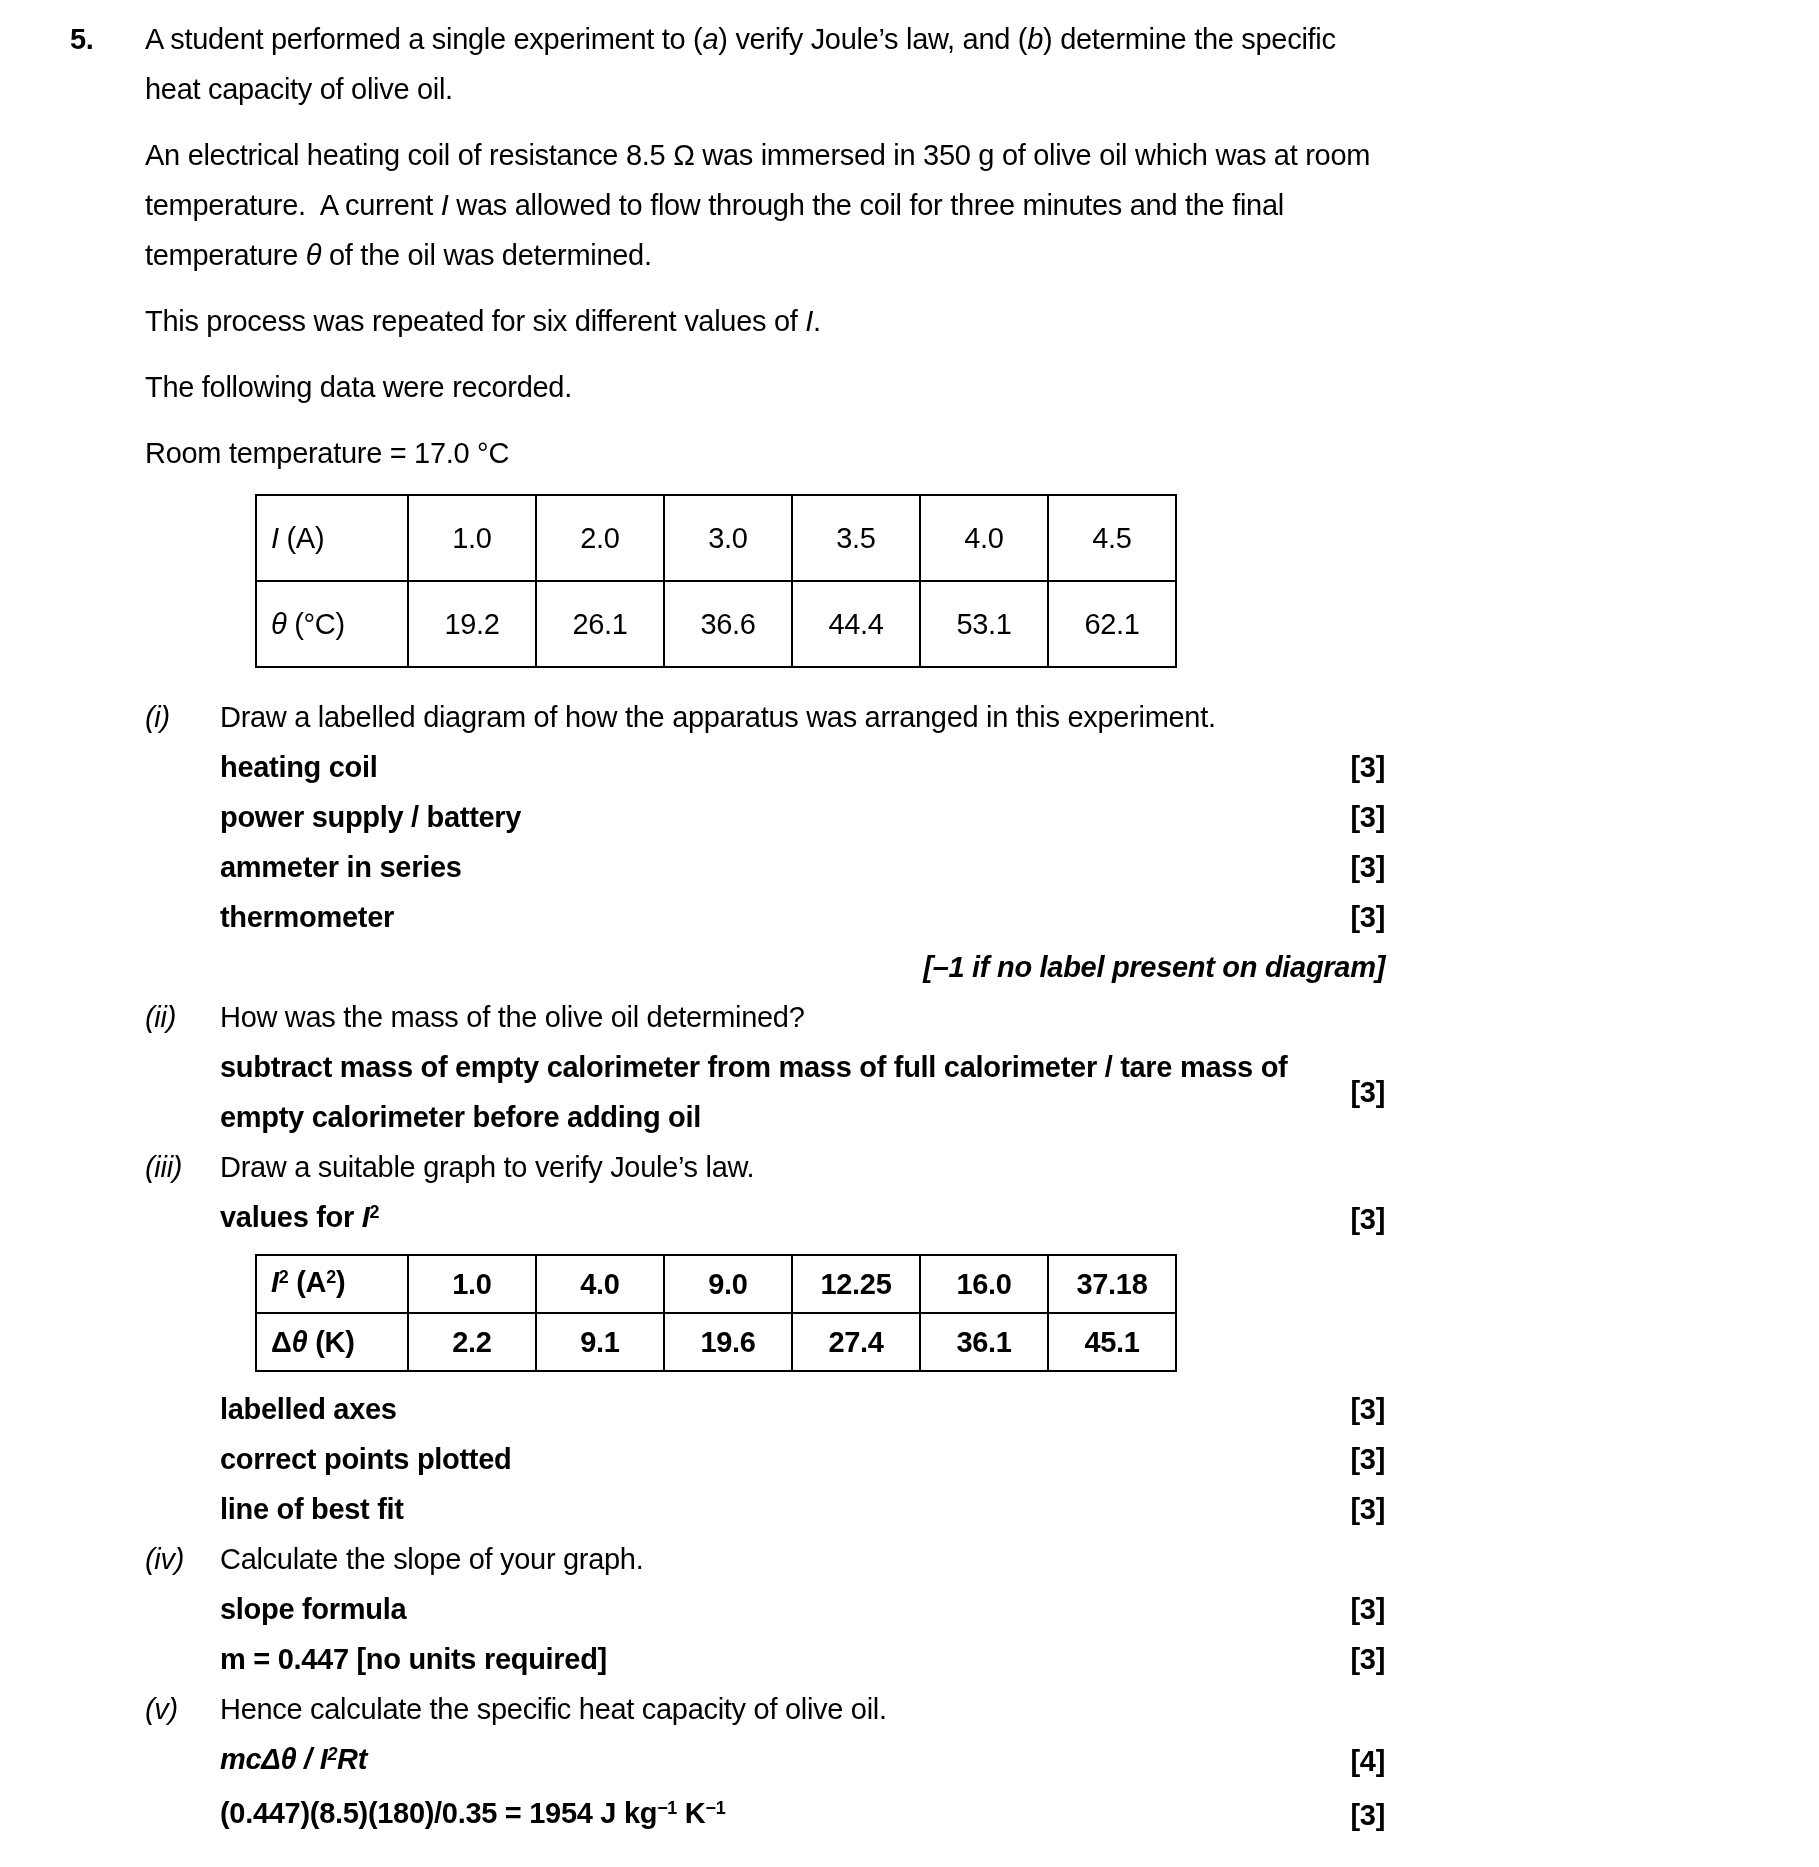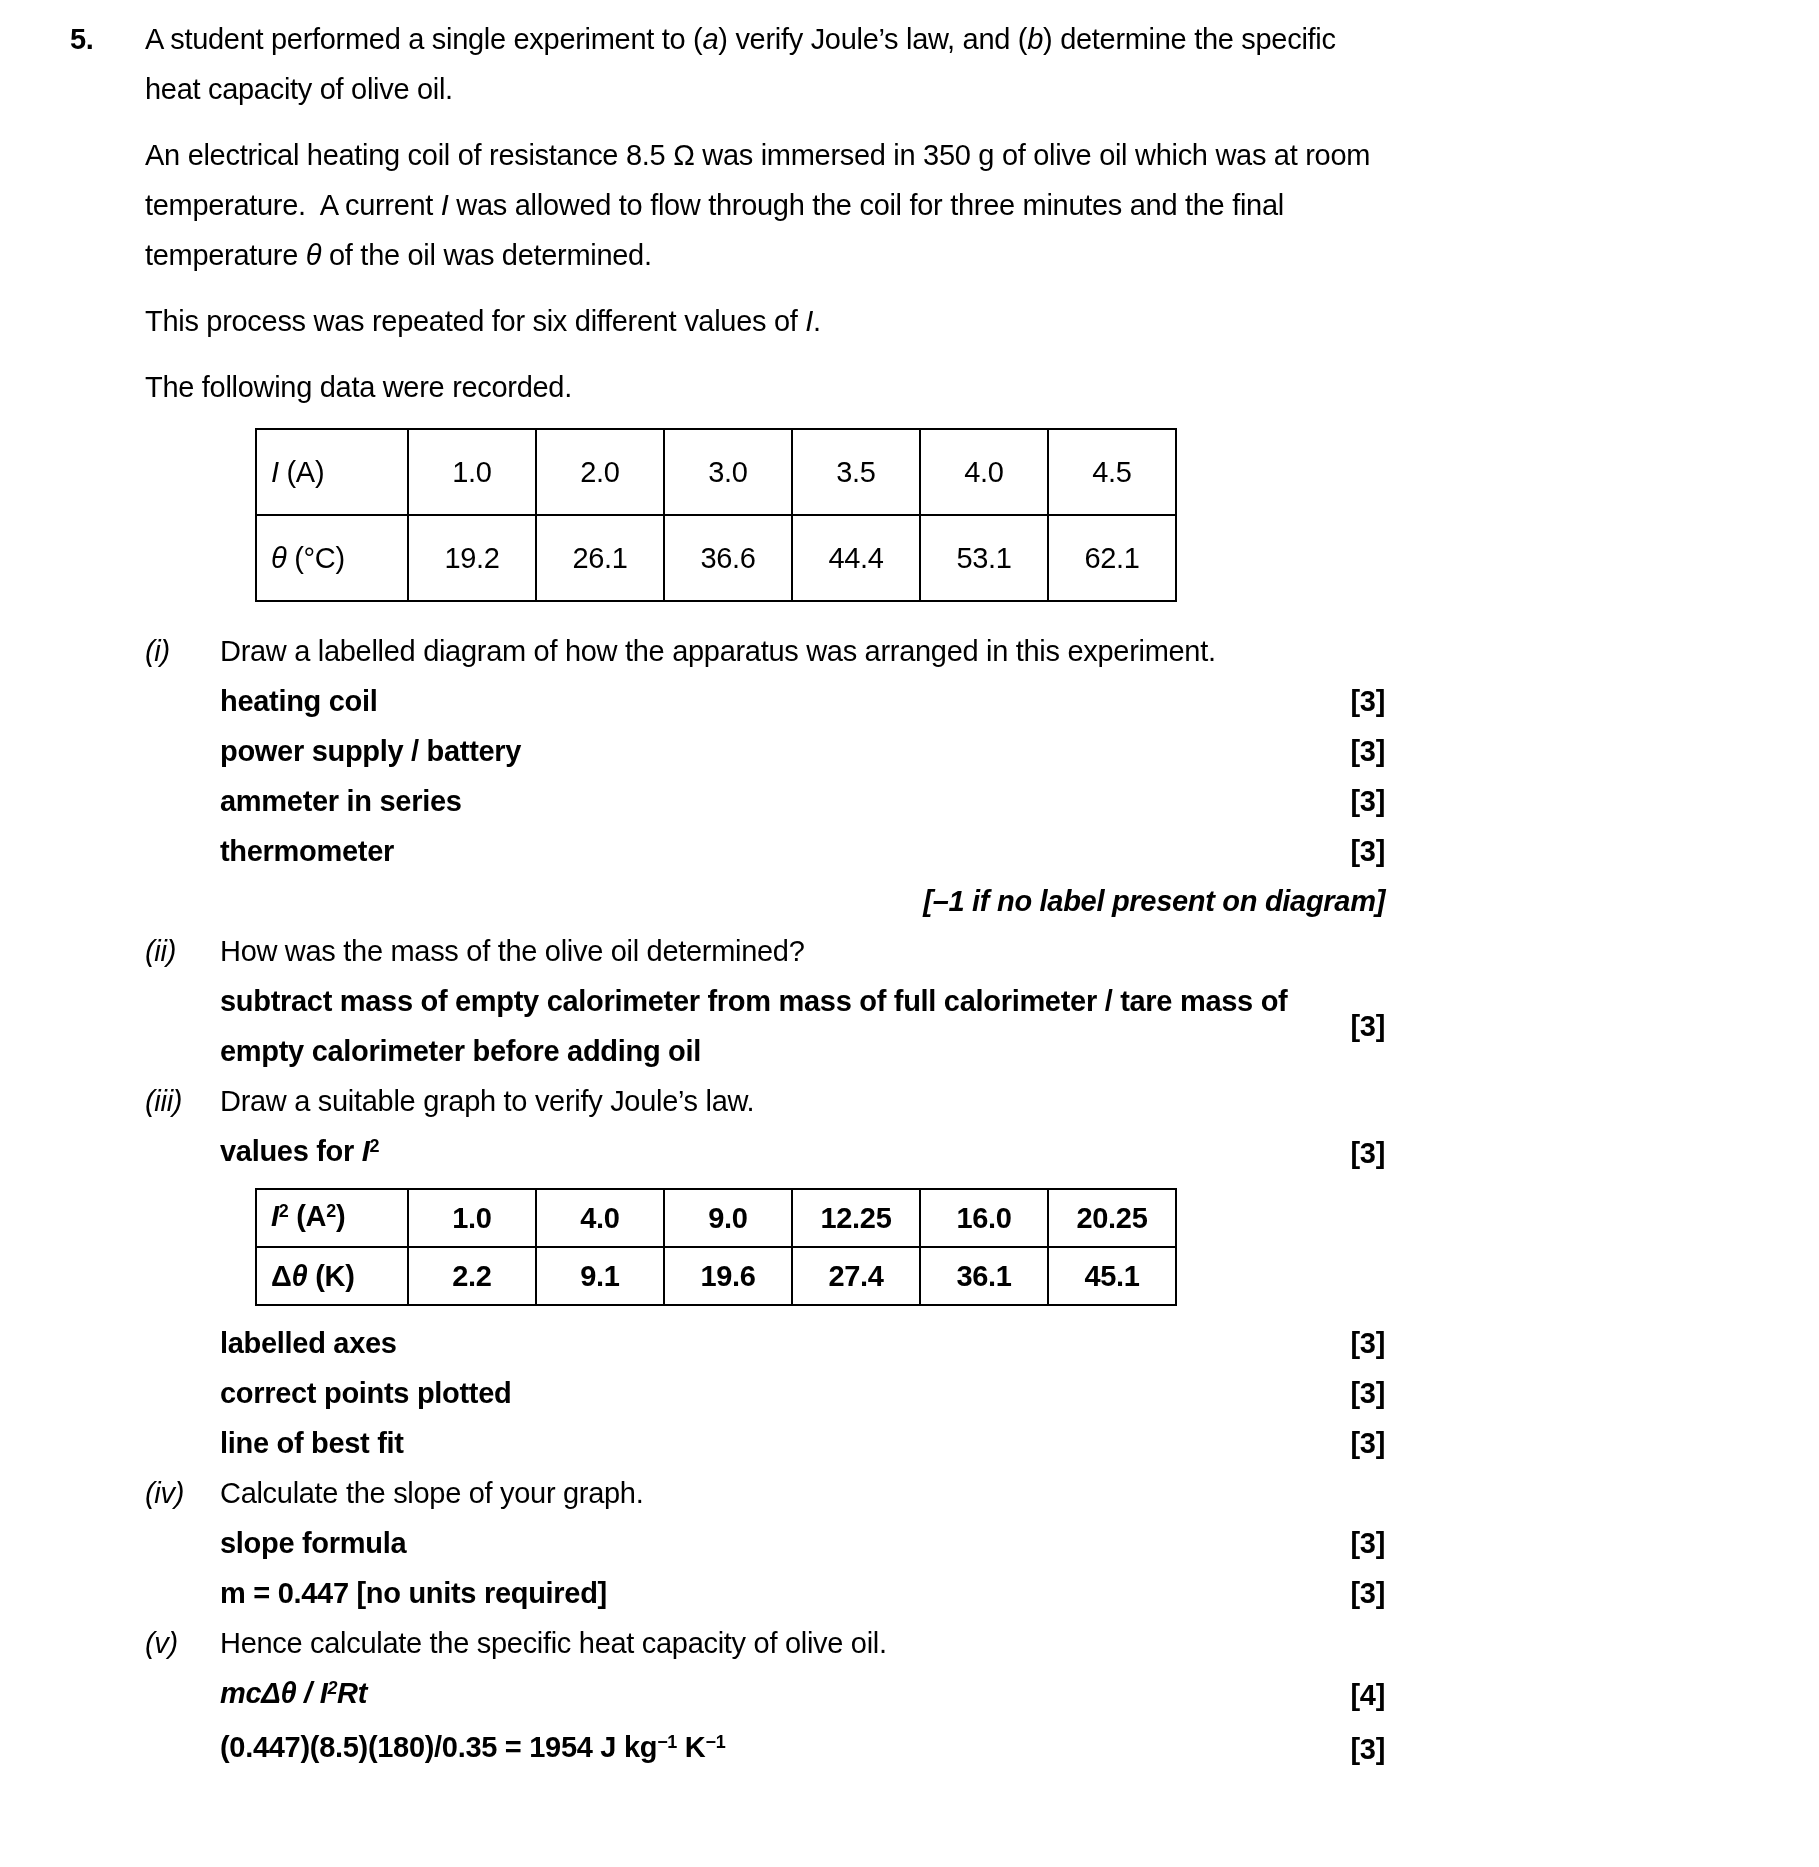--- a/index.html
+++ b/index.html
@@ -50,20 +50,21 @@
 
 <div class="page">
   <div class="qblock">
     <span class="qnum">5.</span>
     <div class="qbody">
 
       <p class="para"><span>A student performed a single experiment to (</span><span class="i">a</span><span>) verify Joule’s law, and (</span><span class="i">b</span><span>) determine the specific heat capacity of olive oil.</span></p>
       <p class="para"><span>An electrical heating coil of resistance 8.5 Ω was immersed in 350 g of olive oil which was at room temperature.&nbsp; A current </span><span class="i">I</span><span> was allowed to flow through the coil for three minutes and the final temperature </span><span class="i">θ </span><span>of the oil was determined.</span></p>
       <p class="para"><span>This process was repeated for six different values of </span><span class="i">I</span><span>.</span></p>
       <p class="para"><span>The following data were recorded.</span></p>
+      <p class="para room-temp">Room temperature = 17.0 °C</p>
 
       <table class="data t1">
         <tbody>
           <tr>
             <td class="lbl"><span class="i">I </span><span>(A)</span></td>
             <td class="val">1.0</td>
             <td class="val">2.0</td>
             <td class="val">3.0</td>
             <td class="val">3.5</td>
             <td class="val">4.0</td>
@@ -127,21 +128,21 @@
 
           <table class="data t2">
             <tbody>
               <tr>
                 <td class="lbl"><span class="i">I</span><span class="sup">2</span><span> (A</span><span class="sup">2</span><span>)</span></td>
                 <td class="val">1.0</td>
                 <td class="val">4.0</td>
                 <td class="val">9.0</td>
                 <td class="val">12.25</td>
                 <td class="val">16.0</td>
-                <td class="val">20.25</td>
+                <td class="val">37.18</td>
               </tr>
               <tr>
                 <td class="lbl"><span>Δ</span><span class="i">θ </span><span>(K)</span></td>
                 <td class="val">2.2</td>
                 <td class="val">9.1</td>
                 <td class="val">19.6</td>
                 <td class="val">27.4</td>
                 <td class="val">36.1</td>
                 <td class="val">45.1</td>
               </tr>

